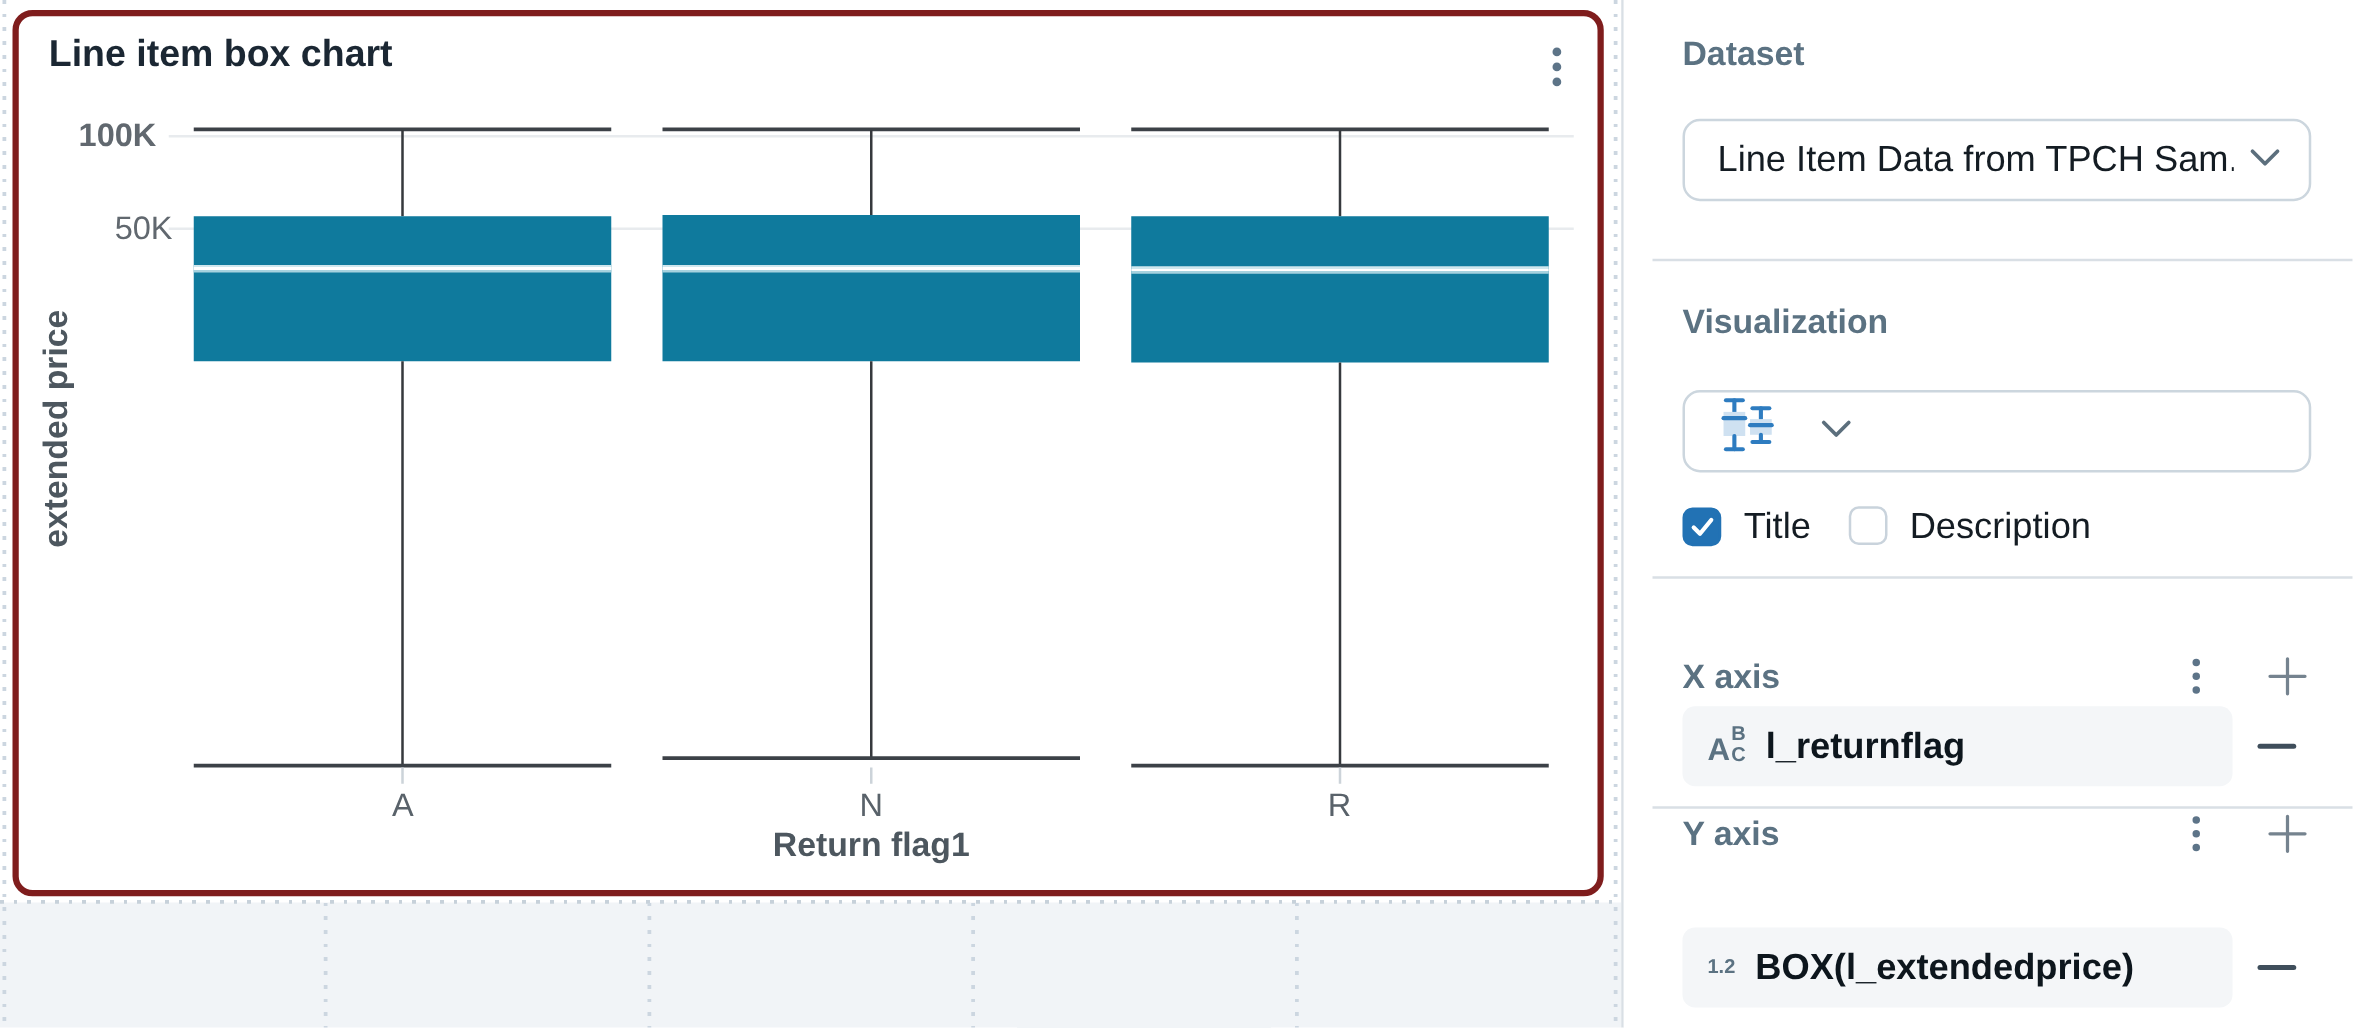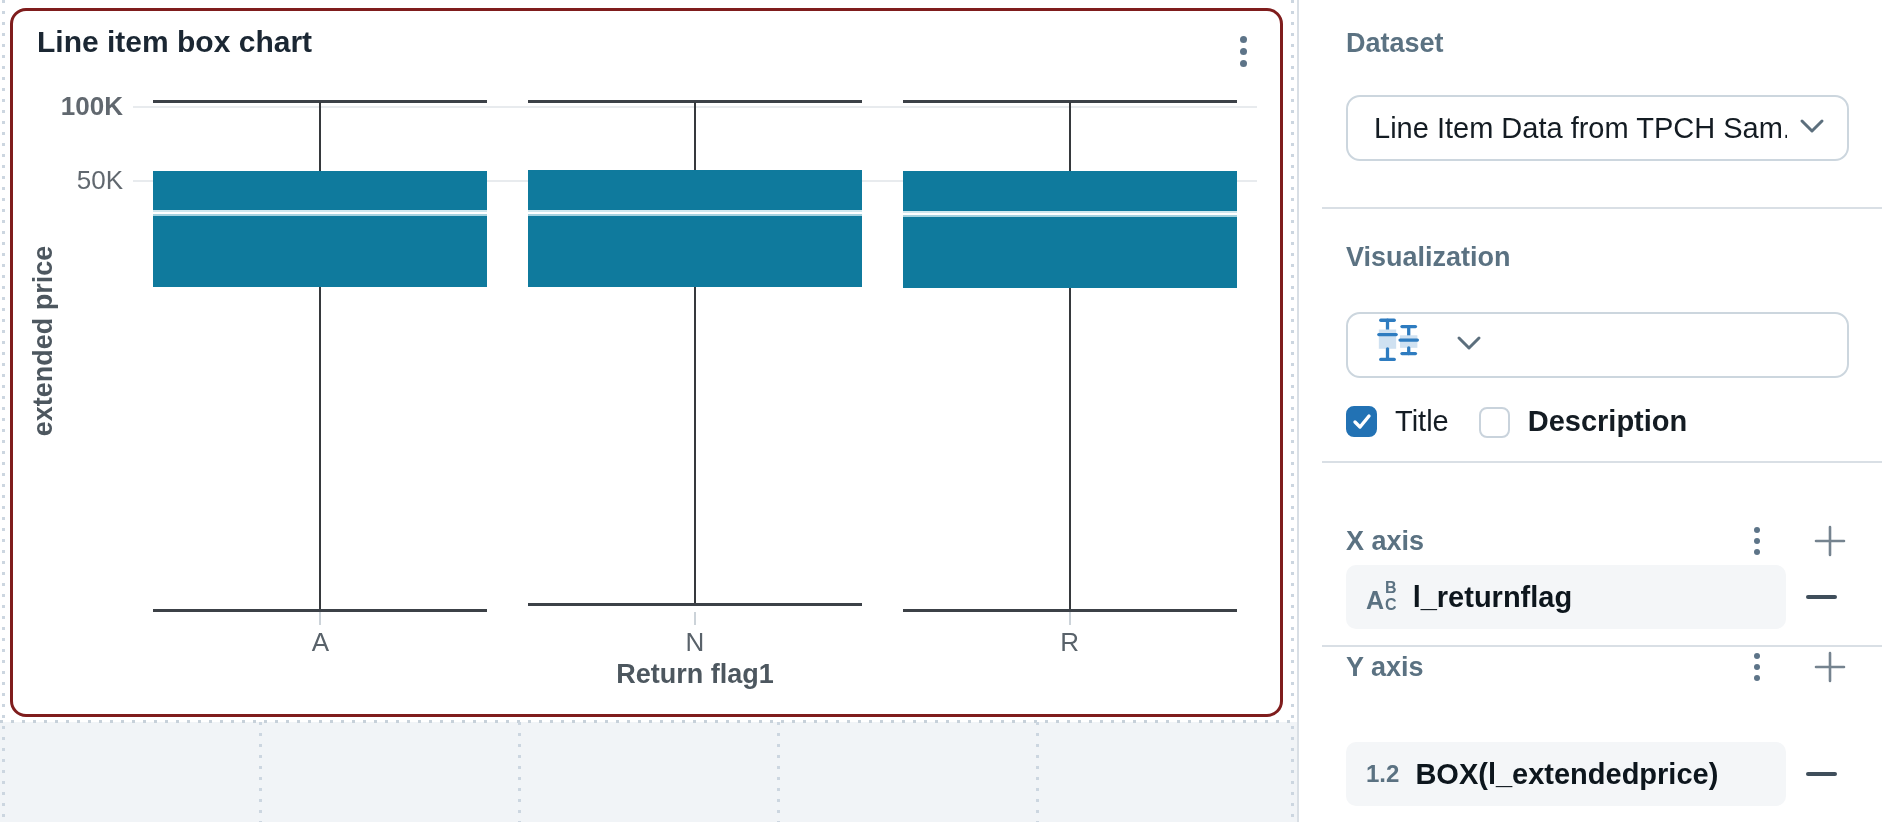--- a/index.html
+++ b/index.html
@@ -12,21 +12,21 @@
   
   .canvas{position:absolute;left:0;top:0;width:1297px;height:822px;background:#ffffff;}
   .canvas-lower{position:absolute;left:0;top:722px;width:1297px;height:100px;background:#f1f4f7;}
   .hdots{position:absolute;left:0;top:720px;width:1297px;height:3px;
     background:repeating-linear-gradient(to right,#c7d1da 0 3px,transparent 3px 11px);}
   .vdots{position:absolute;top:0;width:3px;height:822px;
     background:repeating-linear-gradient(to bottom,#ccd6e0 0 3px,transparent 3px 11px);}
   .vdots.short{top:722px;height:100px;}
   
   .card{position:absolute;left:10px;top:8px;width:1273px;height:709px;box-sizing:border-box;
-    background:#ffffff;border:3px solid #7f1d1d;border-radius:16px;z-index:2;}
+    background:#ffffff;border:5px solid #7f1d1d;border-radius:16px;z-index:2;}
   .card-title{position:absolute;left:24px;top:14px;font-size:30px;font-weight:700;color:#1b2733;white-space:nowrap;}
   .card-kebab{position:absolute;left:1208px;top:16px;width:44px;height:48px;display:flex;
     flex-direction:column;align-items:center;justify-content:center;gap:5px;cursor:pointer;border-radius:8px;}
   .card-kebab i{width:7px;height:7px;border-radius:50%;background:#5d7488;}
   #plot{position:absolute;left:0;top:0;right:0;bottom:0;}
   #plot div{position:absolute;}
   .gridline{background:#e8ebee;height:2px;}
   .ytick-label{font-size:26px;color:#61686f;text-align:right;}
   .ylabel{font-size:27px;font-weight:700;color:#4d575f;white-space:nowrap;
     transform:translate(-50%,-50%) rotate(-90deg);}
@@ -62,21 +62,21 @@
   .sec-kebab{width:20px;height:34px;display:flex;flex-direction:column;align-items:center;justify-content:center;
     gap:5px;cursor:pointer;margin-right:44px;}
   .sec-kebab i{width:6px;height:6px;border-radius:50%;background:#5d7488;}
   .plus-btn{width:38px;height:38px;display:flex;align-items:center;justify-content:center;cursor:pointer;}
   .pill{position:absolute;left:47px;width:440px;height:64px;border-radius:10px;background:#f4f6f8;
     display:flex;align-items:center;padding:0 20px;cursor:grab;}
   .pill-name{font-size:29px;font-weight:700;color:#0d161d;margin-left:16px;white-space:nowrap;overflow:hidden;}
   .abc{display:flex;align-items:center;color:#5b7282;font-weight:700;flex:none;line-height:1;}
   .abc .big{font-size:25px;margin-top:7px;}
   .abc .stack{display:flex;flex-direction:column;font-size:16px;line-height:1.05;margin-left:1px;}
-  .num-icon{font-size:24px;font-weight:700;color:#5b7282;flex:none;line-height:1;}
+  .num-icon{font-size:16px;font-weight:700;color:#5b7282;flex:none;line-height:1;}
   .minus-btn{position:absolute;left:500px;width:44px;height:44px;display:flex;align-items:center;
     justify-content:center;cursor:pointer;}
   .minus-btn i{width:31px;height:4px;background:#3f4e5b;border-radius:2px;}
 </style>
 </head>
 <body>
 
 <div class="canvas">
   <div class="canvas-lower"></div>
   <div class="hdots"></div>
@@ -92,21 +92,21 @@
   <div class="card-title">Line item box chart</div>
   <div class="card-kebab">
     <i></i>
       <i></i>
       <i></i>
   </div>
   <div id="plot">
       <div class="gridline" style="left: 120px; top: 95px; width: 1124px;"></div>
       <div class="ytick-label" style="left: 0px; top: 80px; width: 110px; font-weight: bold;">100K</div>
       <div class="gridline" style="left: 120px; top: 169.053px; width: 1124px;"></div>
-      <div class="ytick-label" style="left: 0px; top: 154.053px; width: 110px;">50K</div>
+      <div class="ytick-label" style="left: 13px; top: 154.053px; width: 110px;">50K</div>
       <div class="ylabel" style="left: 30px; top: 330px;">extended price</div>
       <div class="cap" style="left: 140.333px; top: 88.7874px; width: 334px;"></div>
       <div class="whisker" style="left: 306.333px; top: 90.7874px; height: 69.0833px;"></div>
       <div class="bx" style="left: 140.333px; top: 159.871px; width: 334px; height: 116.405px;"></div>
       <div class="median" style="left: 140.333px; top: 199.222px; width: 334px;"></div>
       <div class="whisker" style="left: 306.333px; top: 276.276px; height: 322.981px;"></div>
       <div class="cap" style="left: 140.333px; top: 598.256px; width: 334px;"></div>
       <div class="xtick" style="left: 306.333px; top: 601px; height: 13px;"></div>
       <div class="xcat" style="left: 247.333px; top: 616px; width: 120px;">A</div>
       <div class="cap" style="left: 515px; top: 88.8892px; width: 334px;"></div>
@@ -175,21 +175,21 @@
   <div class="check-row">
     <span style="display:flex;align-items:center;cursor:pointer;">
       <span class="cb checked">
         <svg width="20" height="18" viewBox="0 0 20 18">
             <path d="M3 9 L8 14 L17 3" fill="none" stroke="#ffffff" stroke-width="3.4" stroke-linecap="round" stroke-linejoin="round"></path>
           </svg>
       </span>
       <span class="cb-label">Title</span>
     </span>
     <span class="gap28"></span>
-    <span style="display:flex;align-items:flex-end;cursor:pointer;font-weight:bold;">
+    <span style="display:flex;align-items:flex-start;cursor:pointer;">
       <span class="cb">
         
       </span>
       <span class="cb-label">Description</span>
     </span>
   </div>
 
   <div class="pdiv" style="top:461px;"></div>
 
   <div class="axis-head" style="top:522px;">

